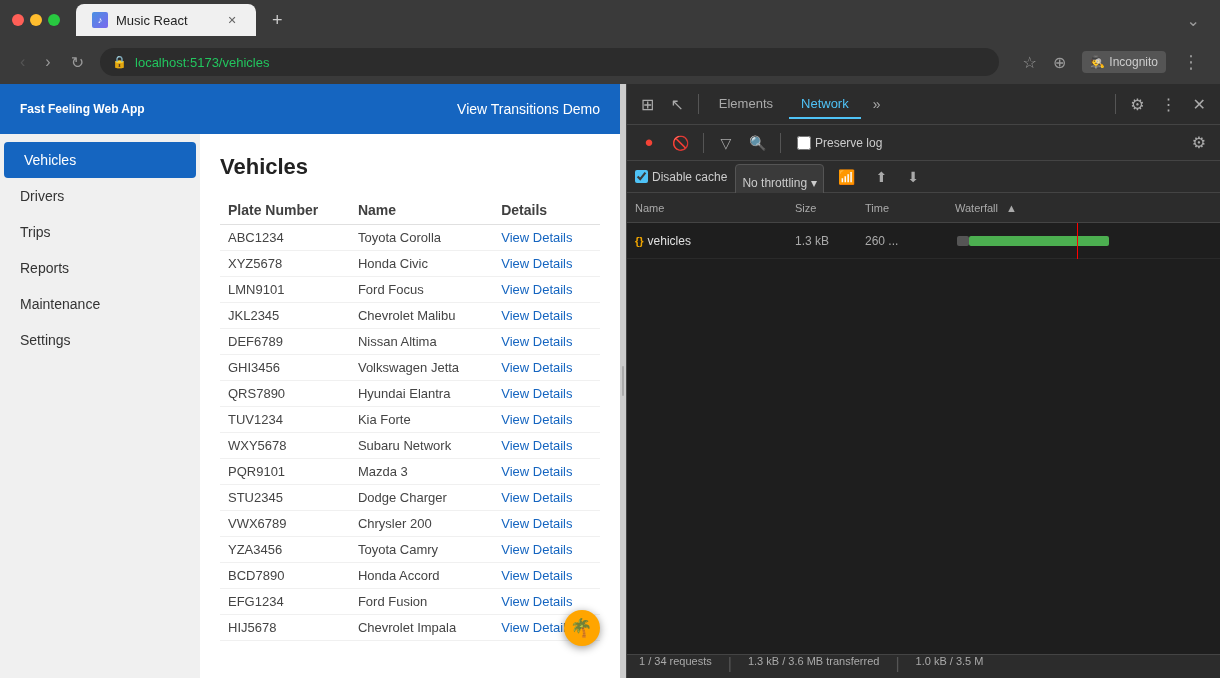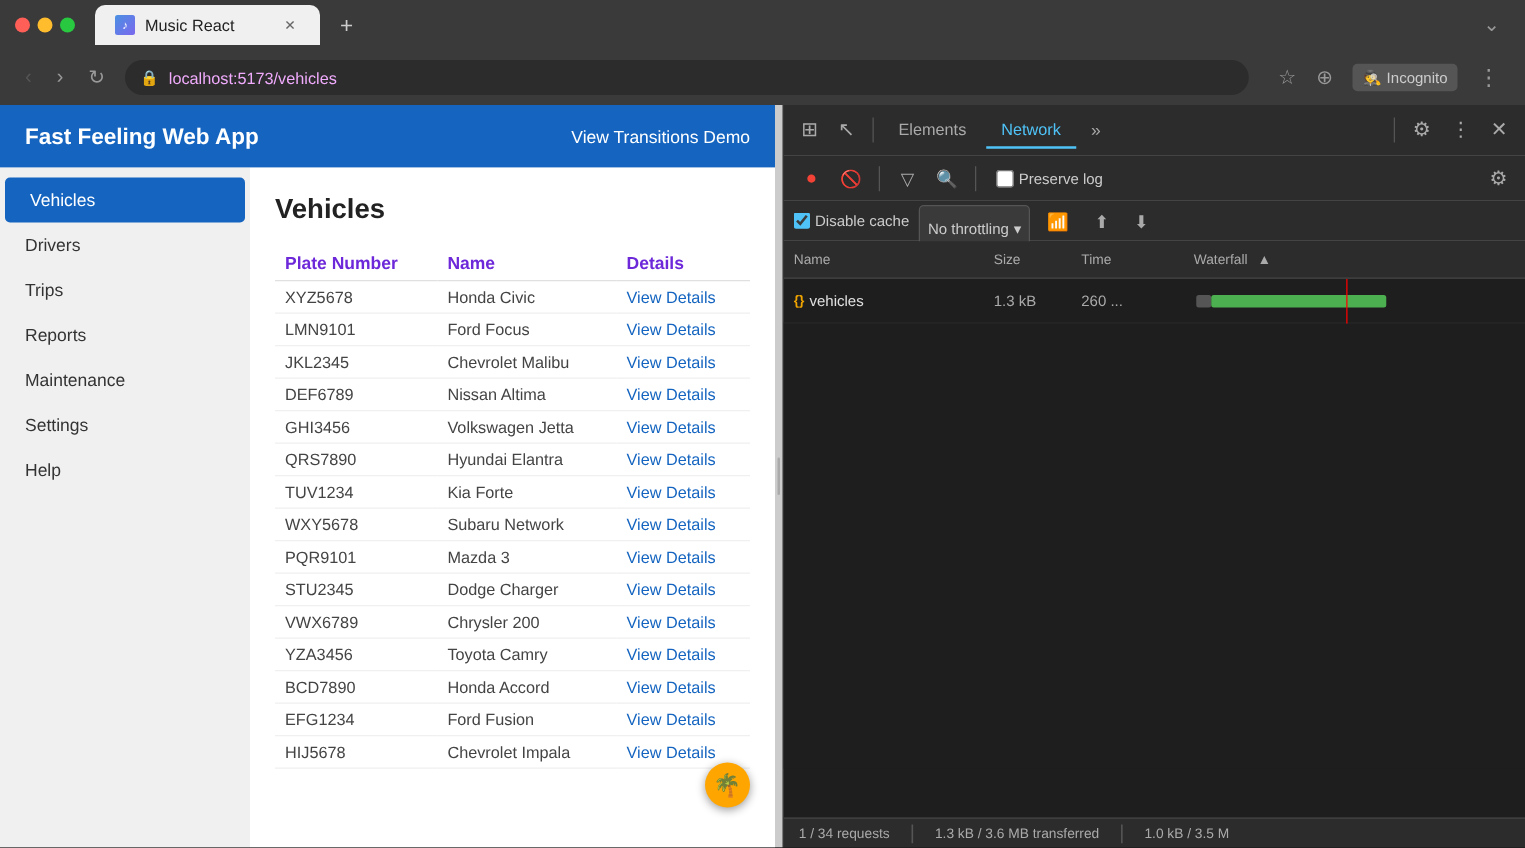--- a/index.html
+++ b/index.html
@@ -16,44 +16,44 @@
     .tab-favicon { width: 16px; height: 16px; border-radius: 2px; background: linear-gradient(135deg, #4a90e2, #7b68ee); display: flex; align-items: center; justify-content: center; font-size: 9px; color: white; }
     .tab-close { margin-left: auto; width: 16px; height: 16px; border-radius: 50%; display: flex; align-items: center; justify-content: center; font-size: 11px; color: #666; cursor: pointer; }
     .new-tab { color: #ccc; font-size: 18px; margin-left: 8px; cursor: pointer; padding: 4px 8px; }
     .chevron-right-end { margin-left: auto; color: #999; font-size: 16px; padding: 4px 8px; }
 
     .address-bar { background: #3a3a3a; height: 44px; display: flex; align-items: center; padding: 0 16px; gap: 12px; }
     .nav-btn { color: #999; font-size: 16px; cursor: pointer; padding: 4px; }
     .nav-btn.disabled { color: #555; cursor: default; }
     .url-bar { flex: 1; background: #2c2c2c; border-radius: 20px; height: 28px; display: flex; align-items: center; padding: 0 12px; gap: 8px; }
     .lock-icon { color: #888; font-size: 12px; }
-    .url-text { color: #f0abfc; font-size: 13px; flex: 1; }
+    .url-text { color: #22c55e; font-size: 13px; flex: 1; }
     .url-actions { display: flex; gap: 8px; margin-left: 8px; }
     .url-action-btn { color: #999; font-size: 16px; cursor: pointer; padding: 4px; }
     .incognito-badge { background: #555; color: #ccc; font-size: 12px; padding: 4px 8px; border-radius: 4px; display: flex; align-items: center; gap: 4px; }
     .menu-btn { color: #999; font-size: 18px; cursor: pointer; padding: 4px; }
 
     
     .main-area { display: flex; height: calc(678px - 84px); }
 
     
     .webapp { width: 620px; background: #f5f5f5; display: flex; flex-direction: column; flex-shrink: 0; }
     .webapp-header { background: #1565c0; color: white; padding: 0 20px; height: 50px; display: flex; align-items: center; justify-content: space-between; }
-    .webapp-title { font-size: 18px; font-weight: 600; }
+    .webapp-title { font-size: 12px; font-weight: 600; }
     .webapp-nav-link { color: white; font-size: 14px; text-decoration: none; cursor: pointer; }
 
     .webapp-body { display: flex; flex: 1; overflow: hidden; }
     .sidebar { width: 200px; background: #f0f0f0; padding: 8px 0; flex-shrink: 0; }
     .sidebar-item { padding: 10px 20px; font-size: 14px; color: #333; cursor: pointer; }
     .sidebar-item.active { background: #1565c0; color: white; border-radius: 4px; margin: 0 4px; }
 
     .content-area { flex: 1; padding: 20px; overflow-y: auto; background: white; }
     .content-title { font-size: 22px; font-weight: 600; margin-bottom: 16px; color: #222; }
     .vehicles-table { width: 100%; border-collapse: collapse; }
-    .vehicles-table th { text-align: left; font-size: 14px; font-weight: 600; color: #6d28d9; padding: 6px 8px; border-bottom: 1px solid #e0e0e0; }
+    .vehicles-table th { text-align: left; font-size: 14px; font-weight: 600; color: #404040; padding: 6px 8px; border-bottom: 1px solid #e0e0e0; }
     .vehicles-table td { font-size: 13px; color: #444; padding: 5px 8px; border-bottom: 1px solid #f0f0f0; }
     .vehicles-table .view-link { color: #1565c0; text-decoration: none; cursor: pointer; }
     .divider-line { width: 6px; background: #ccc; cursor: col-resize; flex-shrink: 0; position: relative; }
     .divider-line::after { content: ''; position: absolute; left: 2px; top: 50%; transform: translateY(-50%); height: 30px; width: 2px; background: #aaa; border-radius: 2px; }
 
     
     .devtools { flex: 1; background: #1e1e1e; display: flex; flex-direction: column; border-left: 1px solid #444; }
     .devtools-header { background: #2c2c2c; border-bottom: 1px solid #444; }
     .devtools-tabs { display: flex; align-items: center; padding: 0 8px; height: 40px; gap: 4px; }
     .dt-tab { color: #aaa; font-size: 13px; padding: 6px 12px; cursor: pointer; border-bottom: 2px solid transparent; }
@@ -92,21 +92,21 @@
     .nh-col.time { width: 90px; }
     .nh-col.waterfall { flex: 1; align-items: flex-end; }
 
     .network-row { display: flex; align-items: center; height: 36px; border-bottom: 1px solid #2a2a2a; cursor: pointer; }
     .nr-name { width: 160px; font-size: 12px; color: #e0e0e0; padding: 0 8px; display: flex; align-items: center; gap: 4px; overflow: hidden; white-space: nowrap; text-overflow: ellipsis; }
     .nr-size { width: 70px; font-size: 12px; color: #aaa; padding: 0 8px; }
     .nr-time { width: 90px; font-size: 12px; color: #aaa; padding: 0 8px; }
     .nr-waterfall { flex: 1; position: relative; height: 36px; overflow: hidden; }
     .nr-waterfall-bar { position: absolute; top: 50%; transform: translateY(-50%); height: 10px; border-radius: 2px; }
     .json-icon { color: #f0a500; font-size: 11px; font-weight: bold; }
-    .devtools-footer { background: #2c2c2c; border-top: 1px solid #444; height: 24px; display: flex; align-items: center; padding: 0 12px; gap: 16px; margin-top: 39px; }
+    .devtools-footer { background: #2c2c2c; border-top: 1px solid #444; height: 24px; display: flex; align-items: flex-start; padding: 0 12px; gap: 16px; margin-top: 39px; }
     .footer-stat { font-size: 11px; color: #aaa; }
     .footer-sep { color: #555; }
 
     .red-line { position: absolute; left: 130px; top: 0; bottom: 0; width: 1px; background: red; z-index: 10; }
 
     
     .popup-icon { position: absolute; bottom: 32px; right: 620px; width: 36px; height: 36px; border-radius: 50%; background: #ffa500; display: flex; align-items: center; justify-content: center; font-size: 18px; z-index: 100; box-shadow: 0 2px 8px rgba(0,0,0,0.4); }
   </style>
 </head>
 <body>
@@ -158,33 +158,37 @@
       <span class="webapp-nav-link">View Transitions Demo</span>
     </div>
     <div class="webapp-body">
       <div class="sidebar">
         <div class="sidebar-item active">Vehicles</div>
         <div class="sidebar-item">Drivers</div>
         <div class="sidebar-item">Trips</div>
         <div class="sidebar-item">Reports</div>
         <div class="sidebar-item">Maintenance</div>
         <div class="sidebar-item">Settings</div>
-        <div class="sidebar-item">Help</div>
       </div>
       <div class="content-area">
         <h1 class="content-title">Vehicles</h1>
         <table class="vehicles-table">
           <thead>
             <tr>
               <th>Plate Number</th>
               <th>Name</th>
               <th>Details</th>
             </tr>
           </thead>
           <tbody id="vehicles-tbody">
+          <tr>
+        <td>ABC1234</td>
+        <td>Toyota Corolla</td>
+        <td><a class="view-link" href="#">View Details</a></td>
+      </tr>
               <tr>
         <td>XYZ5678</td>
         <td>Honda Civic</td>
         <td><a class="view-link" href="#">View Details</a></td>
       </tr>
               <tr>
         <td>LMN9101</td>
         <td>Ford Focus</td>
         <td><a class="view-link" href="#">View Details</a></td>
       </tr>

